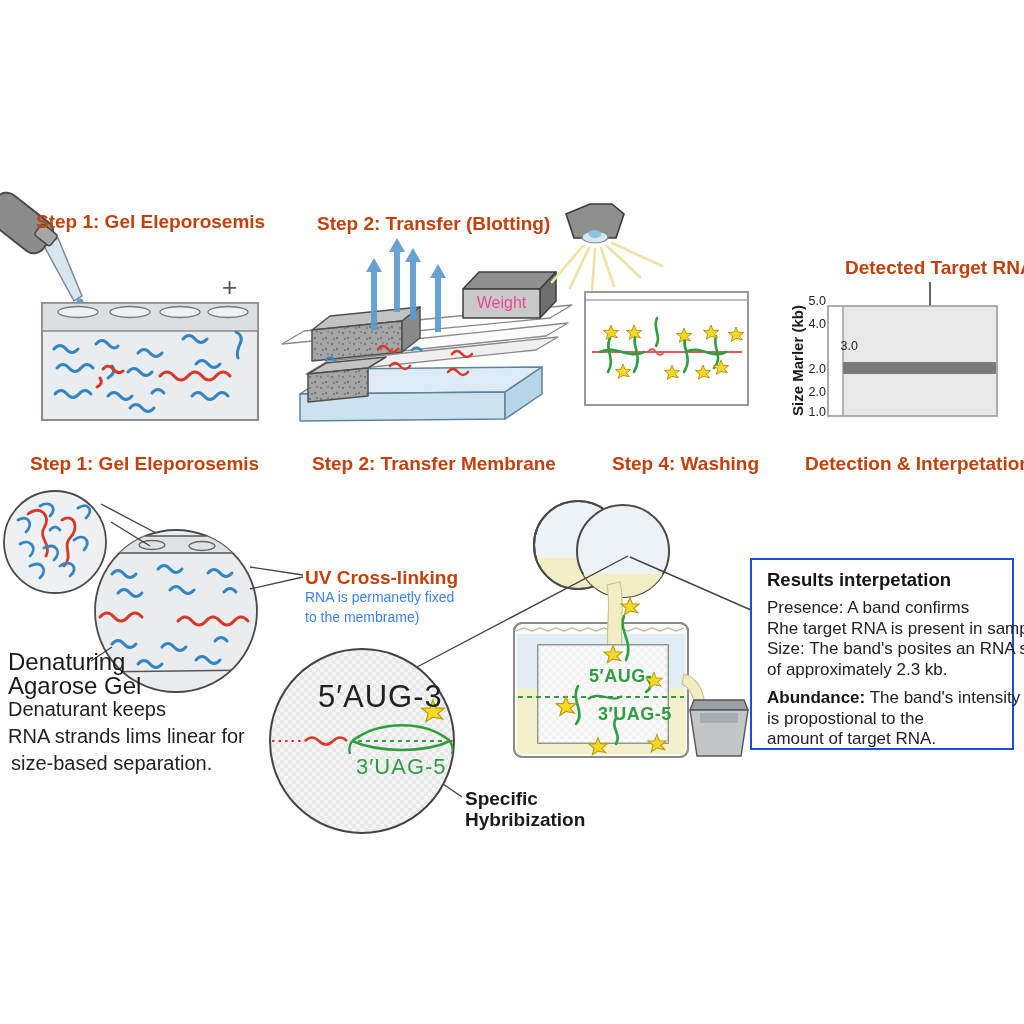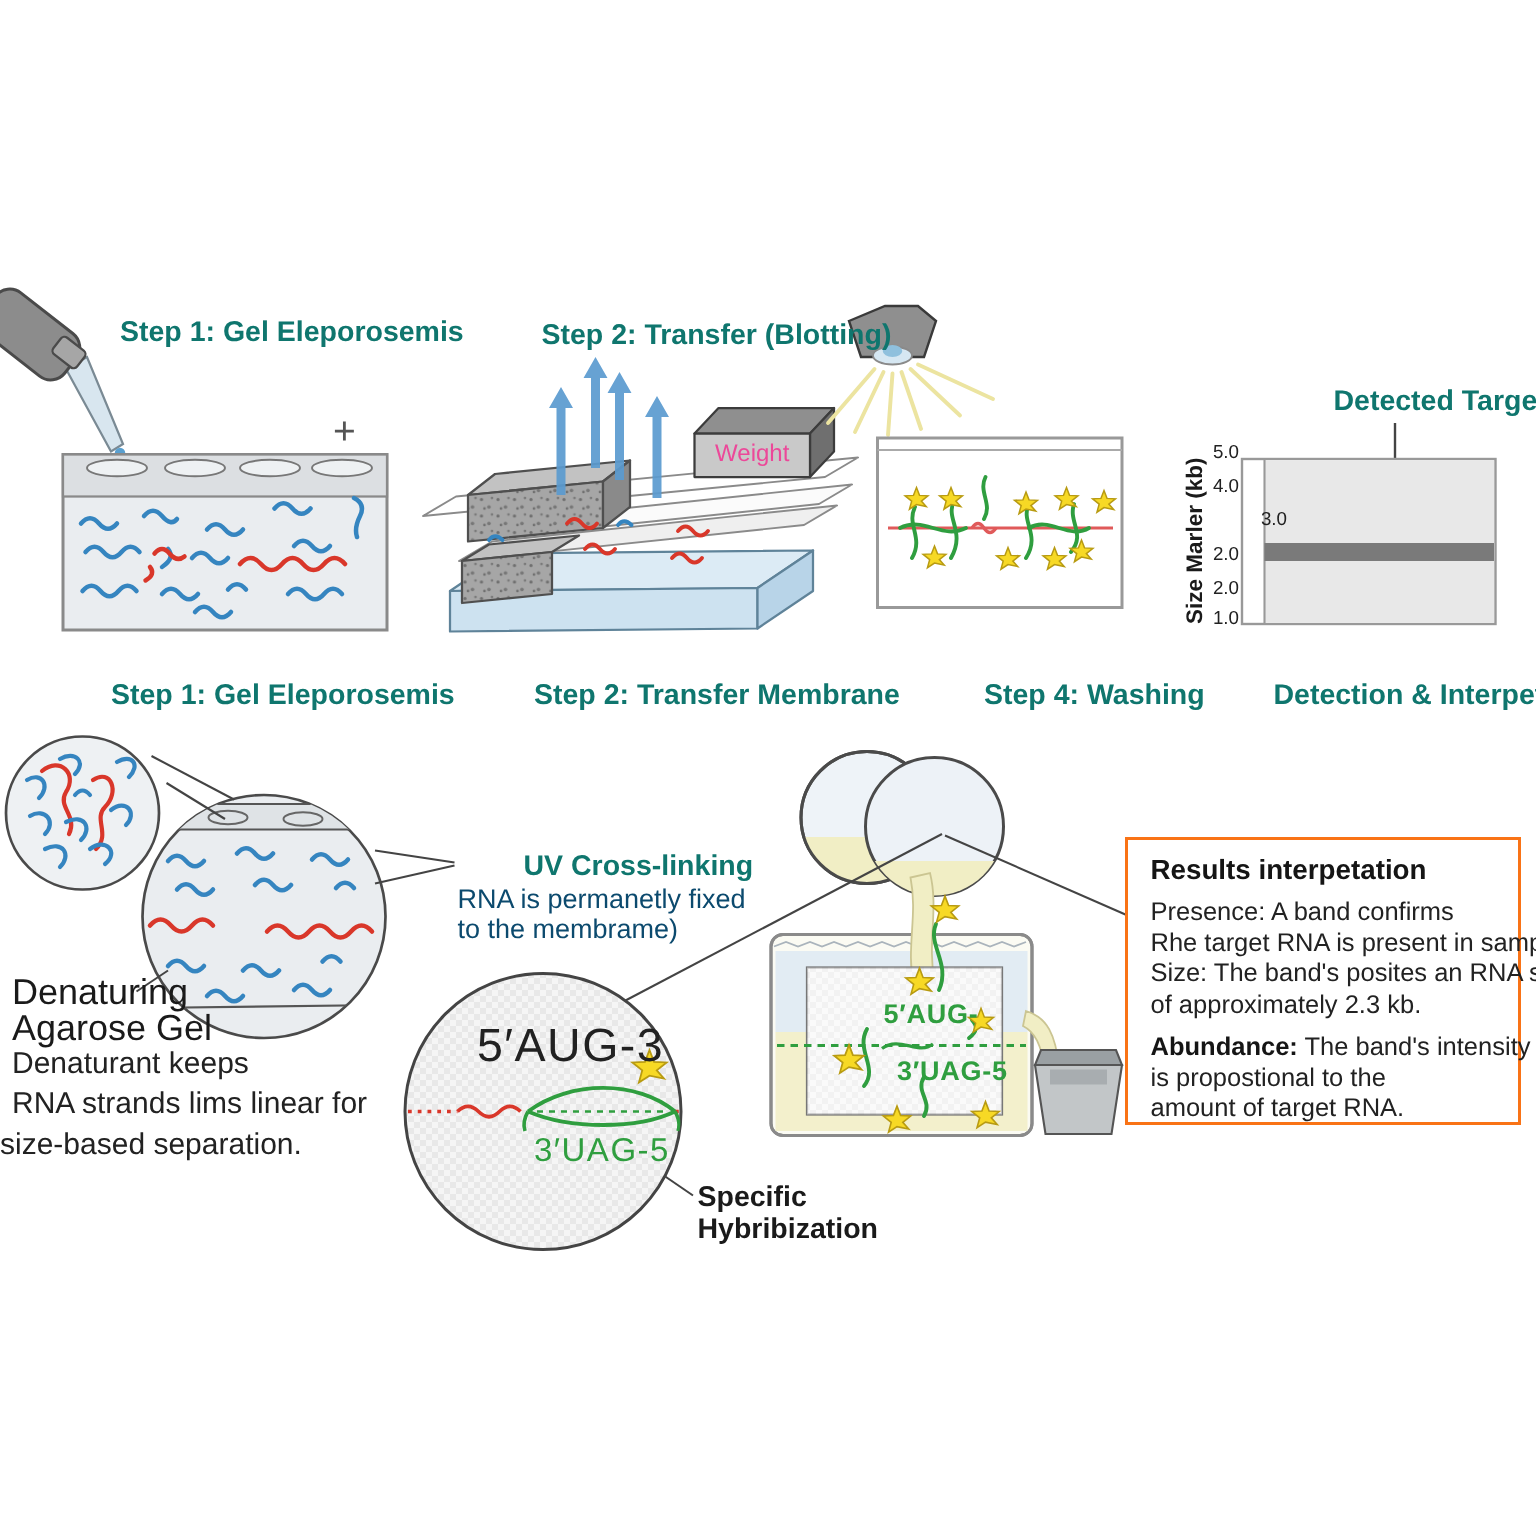--- a/index.html
+++ b/index.html
@@ -1,34 +1,34 @@
 <!DOCTYPE html>
 <html><head>
 <meta charset="utf-8">
 <style>
   html,body{margin:0;padding:0;background:#ffffff;}
   #stage{position:relative;width:1024px;height:1024px;background:#ffffff;overflow:hidden;
          font-family:"Liberation Sans", sans-serif;color:#1c1c1c;}
   #art{position:absolute;left:0;top:0;}
   .txt{position:absolute;white-space:nowrap;}
-  .h19{font-size:19px;font-weight:700;color:#0f766e;margin-left:44px;}
+  .h19{font-size:19px;font-weight:700;color:#c2410c;}
   .h20{font-size:24px;font-weight:400;color:#1a1a1a;}
-  .b18{font-size:18px;font-weight:400;color:#0c4a6e;}
+  .b18{font-size:14px;font-weight:400;color:#3b82f6;}
   .b20{font-size:20px;font-weight:400;color:#222;}
   .plus{font-size:26px;font-weight:400;color:#555;}
   .weightlbl{font-size:16px;font-weight:400;color:#ec4899;width:77px;text-align:center;}
   .tick{font-size:12.5px;font-weight:500;color:#222;width:30px;text-align:right;}
   .axis{font-size:15px;font-weight:600;color:#1a1a1a;width:130px;text-align:center;
         transform:rotate(-90deg);transform-origin:center;}
   .seqbig{font-size:31px;font-weight:500;color:#212121;letter-spacing:1px;}
   .seqgreen{font-size:22px;font-weight:500;color:#2f9e3f;letter-spacing:1px;}
   .bagseq{font-size:18px;font-weight:600;color:#2f9e3f;letter-spacing:0.5px;}
   .spec{font-size:19px;font-weight:600;color:#1a1a1a;}
   .resultsbox{position:absolute;left:750px;top:558px;width:264px;height:192px;
-              border:2px solid #f97316;background:#ffffff;box-sizing:border-box;
+              border:2px solid #1d4ed8;background:#ffffff;box-sizing:border-box;
               padding:9px 12px 8px 15px;}
   .resultsbox .rh{font-size:18.5px;font-weight:700;margin-bottom:7px;color:#151515;}
   .resultsbox .rl{font-size:17px;font-weight:400;line-height:20.5px;color:#222;white-space:nowrap;}
   .resultsbox .gap{height:8px;}
   .rbold{font-weight:700;color:#151515;}
 </style>
 </head>
 <body>
 
 <div id="stage">
@@ -324,21 +324,21 @@
 
 <div class="txt h19" style="left:30px;top:453px;">Step 1: Gel Eleporosemis</div>
 <div class="txt h19" style="left:312px;top:453px;">Step 2: Transfer Membrane</div>
 <div class="txt h19" style="left:612px;top:453px;">Step 4: Washing</div>
 <div class="txt h19" style="left:805px;top:453px;">Detection &amp; Interpetation</div>
 
 <div class="txt h20" style="left:8px;top:648px;">Denaturing</div>
 <div class="txt h20" style="left:8px;top:672px;">Agarose Gel</div>
 <div class="txt b20" style="left:8px;top:698px;">Denaturant keeps</div>
 <div class="txt b20" style="left:8px;top:725px;">RNA strands lims linear for</div>
-<div class="txt b20" style="left:0;top:752px;">size-based separation.</div>
+<div class="txt b20" style="left:11px;top:752px;">size-based separation.</div>
 
 <div class="txt h19" style="left:305px;top:567px;">UV Cross-linking</div>
 <div class="txt b18" style="left:305px;top:589px;">RNA is permanetly fixed</div>
 <div class="txt b18" style="left:305px;top:609px;">to the membrame)</div>
 
 <div class="txt seqbig" style="left:318px;top:679px;">5′AUG-3</div>
 <div class="txt seqgreen" style="left:356px;top:754px;">3′UAG-5</div>
 <div class="txt spec" style="left:465px;top:788px;">Specific</div>
 <div class="txt spec" style="left:465px;top:809px;">Hybribization</div>
 

